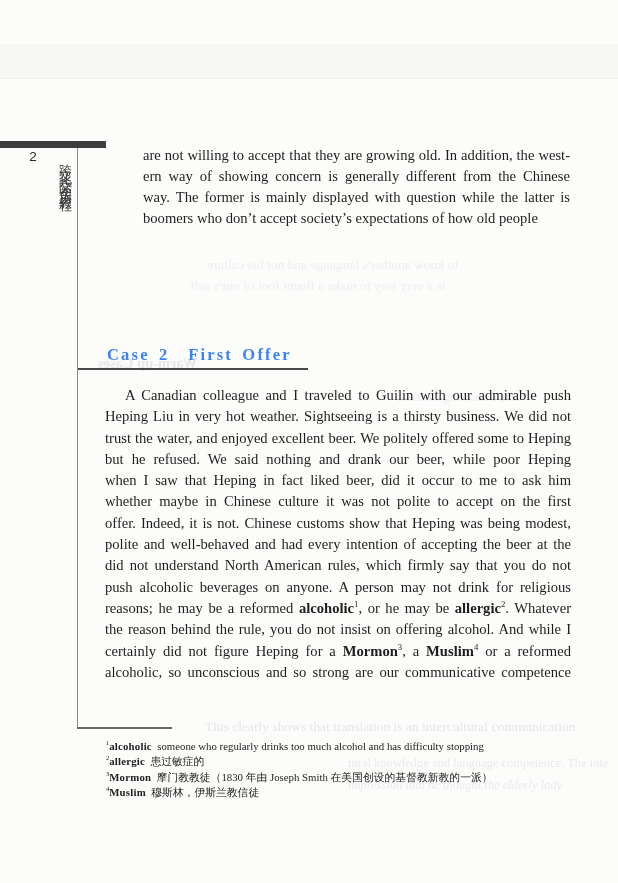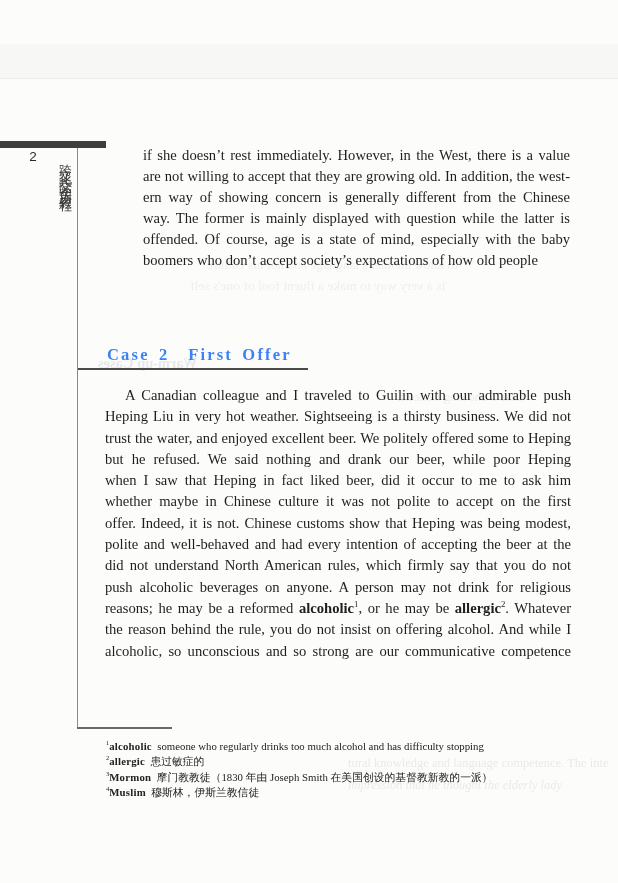--- a/index.html
+++ b/index.html
@@ -65,48 +65,48 @@
   <div class="corner-bar"></div>
   <div class="page-num">2</div>
   <div class="spine">跨文化交际实用教程</div>
   <div class="vrule"></div>
   <div class="vrule-foot"></div>
 
   <div class="ghost mirror g-quote1">to know another's language and not his culture</div>
   <div class="ghost mirror g-quote2">is a very way to make a fluent fool of one's self</div>
   <div class="ghost mirror g-warmup">Warm-up Cases</div>
   <div class="ghost mirror g-case1">Case 1  Showing Concern</div>
+  <div class="ghost g-bottom1">This clearly shows that translation is an intercultural communication</div>
   <div class="ghost g-bottom2">tural knowledge and language competence. The inte</div>
   <div class="ghost g-bottom3">impression that he thought the elderly lady</div>
 
   <div class="para-top">
-      <div class="tline">if she doesn’t rest immediately. However, in the West, there is a value</div>
       <div class="tline">are not willing to accept that they are growing old. In addition, the west-</div>
       <div class="tline">ern way of showing concern is generally different from the Chinese</div>
       <div class="tline">way. The former is mainly displayed with question while the latter is</div>
-      <div class="tline">offended. Of course, age is a state of mind, especially with the baby</div>
       <div class="tline">boomers who don’t accept society’s expectations of how old people</div>
     </div>
 
   <div class="heading">Case 2  First Offer</div>
   <div class="heading-rule"></div>
 
   <div class="para-main">
       <div class="tline">A Canadian colleague and I traveled to Guilin with our admirable push</div>
       <div class="tline">Heping Liu in very hot weather. Sightseeing is a thirsty business. We did not</div>
       <div class="tline">trust the water, and enjoyed excellent beer. We politely offered some to Heping</div>
       <div class="tline">but he refused. We said nothing and drank our beer, while poor Heping</div>
       <div class="tline">when I saw that Heping in fact liked beer, did it occur to me to ask him</div>
       <div class="tline">whether maybe in Chinese culture it was not polite to accept on the first</div>
       <div class="tline">offer. Indeed, it is not. Chinese customs show that Heping was being modest,</div>
       <div class="tline">polite and well-behaved and had every intention of accepting the beer at the</div>
       <div class="tline">did not understand North American rules, which firmly say that you do not</div>
       <div class="tline">push alcoholic beverages on anyone. A person may not drink for religious</div>
       <div class="tline">reasons; he may be a reformed <b>alcoholic</b><sup>1</sup>, or he may be <b>allergic</b><sup>2</sup>. Whatever</div>
       <div class="tline">the reason behind the rule, you do not insist on offering alcohol. And while I</div>
+      <div class="tline">certainly did not figure Heping for a <b>Mormon</b><sup>3</sup>, a <b>Muslim</b><sup>4</sup> or a reformed</div>
       <div class="tline">alcoholic, so unconscious and so strong are our communicative competence</div>
     </div>
 
   <div class="footnotes">
       <div class="tline"><sup>1</sup><b>alcoholic</b>  someone who regularly drinks too much alcohol and has difficulty stopping</div>
       <div class="tline"><sup>2</sup><b>allergic</b>  患过敏症的</div>
       <div class="tline"><sup>3</sup><b>Mormon</b>  摩门教教徒（1830 年由 Joseph Smith 在美国创设的基督教新教的一派）</div>
       <div class="tline"><sup>4</sup><b>Muslim</b>  穆斯林，伊斯兰教信徒</div>
     </div>
 

